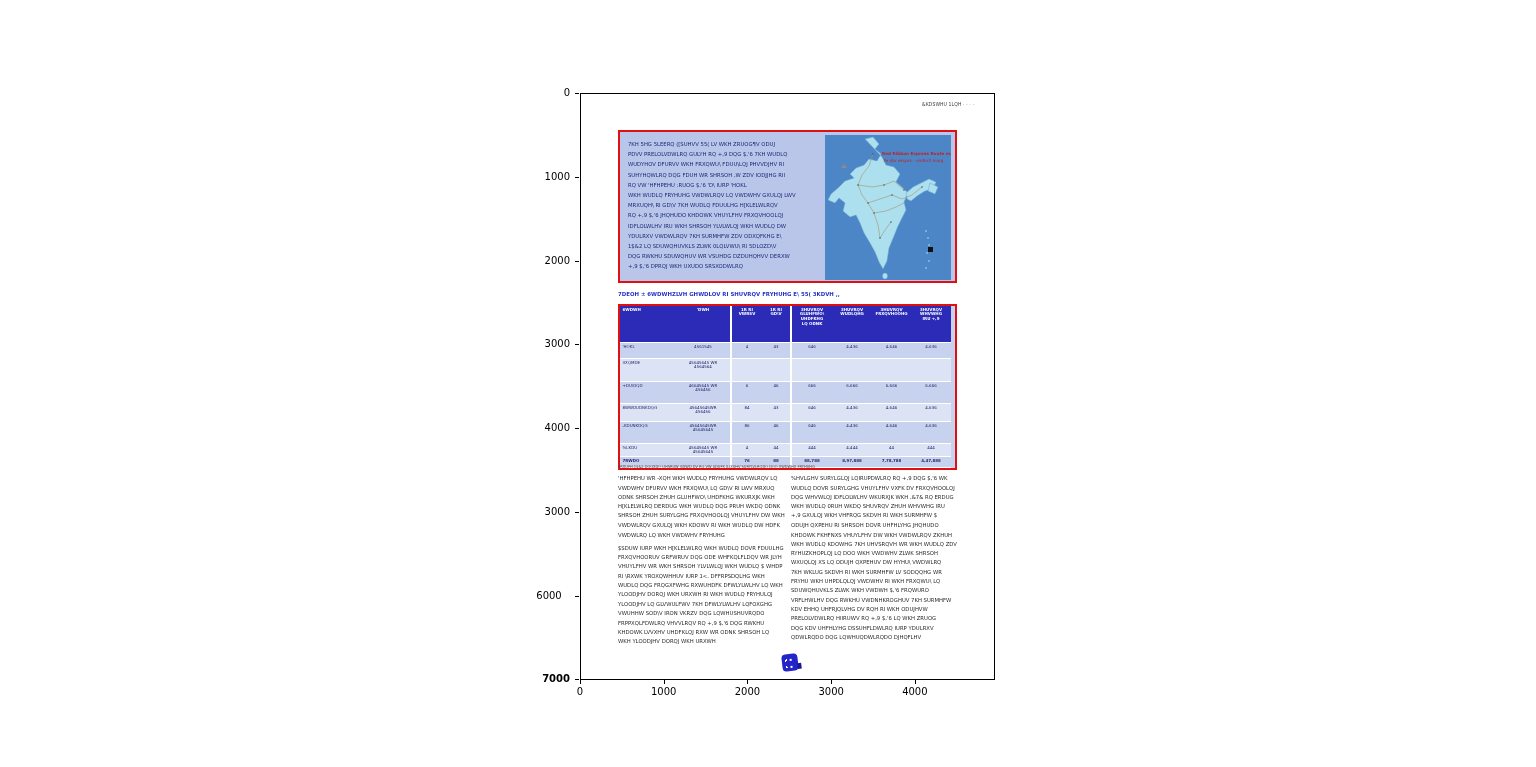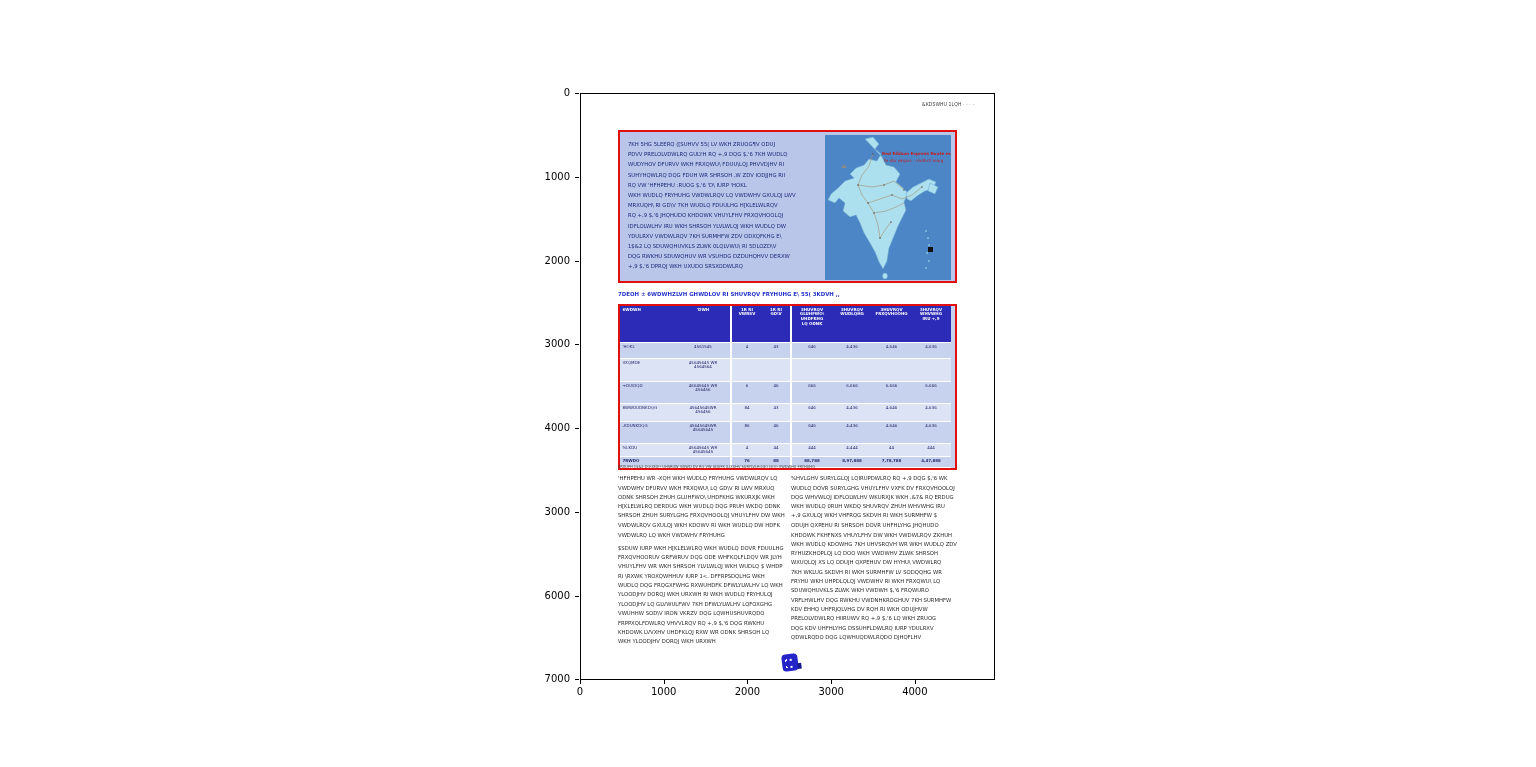--- a/index.html
+++ b/index.html
@@ -390,23 +390,23 @@
     <div class="ytick-label" style="top: 176.76px;">1000</div>
     <div class="ytick-mark" style="top: 260.52px;"></div>
     <div class="ytick-label" style="top: 260.52px;">2000</div>
     <div class="ytick-mark" style="top: 344.28px;"></div>
     <div class="ytick-label" style="top: 344.28px;">3000</div>
     <div class="ytick-mark" style="top: 428.04px;"></div>
     <div class="ytick-label" style="top: 428.04px;">4000</div>
     <div class="ytick-mark" style="top: 511.8px;"></div>
     <div class="ytick-label" style="top: 511.8px;">3000</div>
     <div class="ytick-mark" style="top: 595.56px;"></div>
-    <div class="ytick-label" style="top: 595.56px;">6000</div>
+    <div class="ytick-label" style="top: 595.56px; text-align: center;">6000</div>
     <div class="ytick-mark" style="top: 679.32px;"></div>
-    <div class="ytick-label" style="top: 679.32px;">7000</div>
+    <div class="ytick-label" style="top: 679.32px; font-weight: bold;">7000</div>
     <div class="xtick-mark" style="left: 580px;"></div>
     <div class="xtick-label" style="left: 580px;">0</div>
     <div class="xtick-mark" style="left: 663.72px;"></div>
     <div class="xtick-label" style="left: 663.72px;">1000</div>
     <div class="xtick-mark" style="left: 747.44px;"></div>
     <div class="xtick-label" style="left: 747.44px;">2000</div>
     <div class="xtick-mark" style="left: 831.16px;"></div>
     <div class="xtick-label" style="left: 831.16px;">3000</div>
     <div class="xtick-mark" style="left: 914.88px;"></div>
     <div class="xtick-label" style="left: 914.88px;">4000</div>

